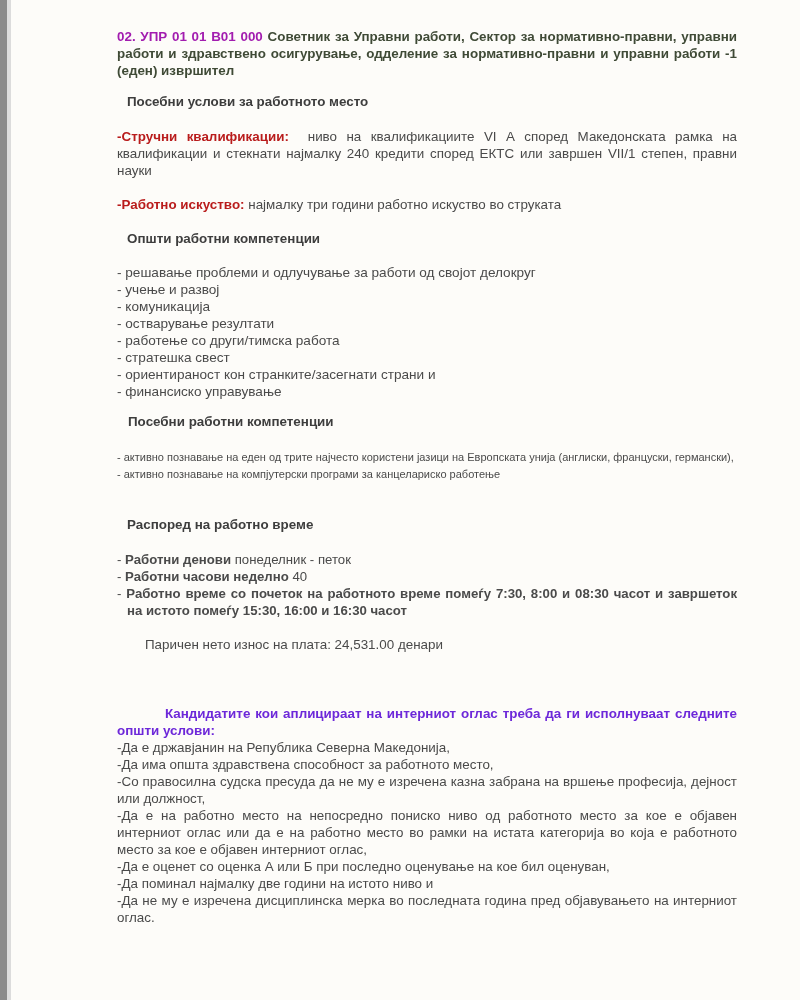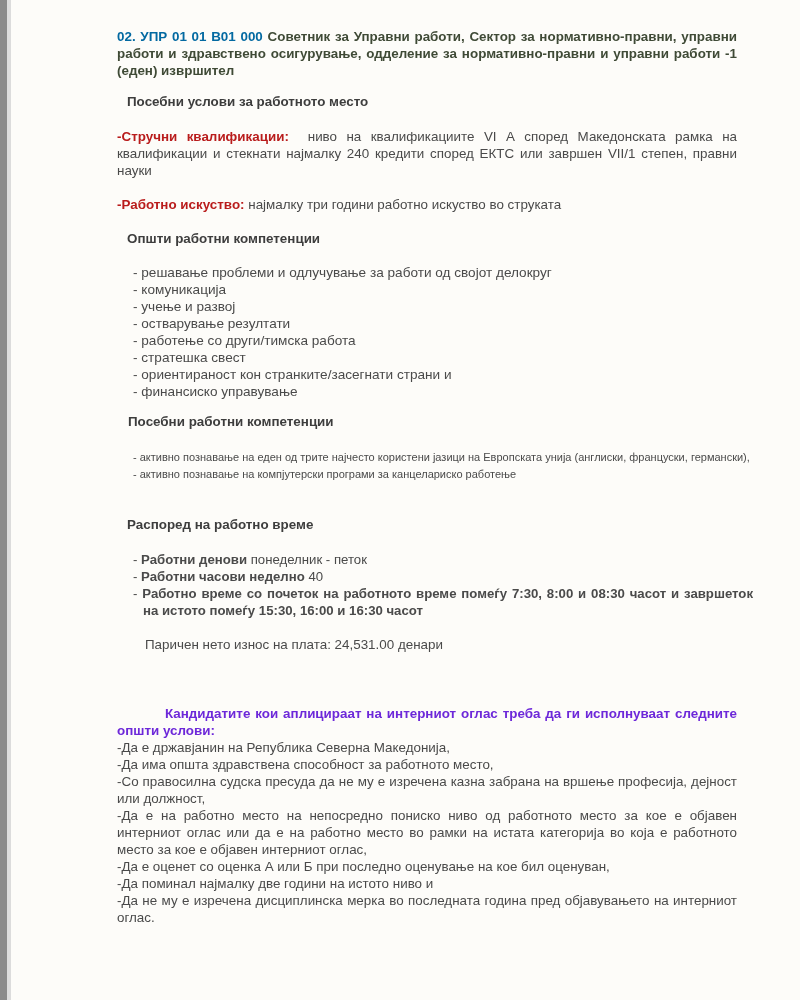--- a/index.html
+++ b/index.html
@@ -11,25 +11,25 @@
       position: relative;
     }
     .edge { position: absolute; left: 0; top: 0; width: 7px; height: 1000px; background: #8a8a8a; }
     .edge2 { position: absolute; left: 7px; top: 0; width: 4px; height: 1000px; background: #dcdcdc; }
     .page { position: absolute; left: 117px; top: 0; width: 620px; }
     .title {
       position: absolute; top: 28px; left: 0; width: 620px;
       font-weight: bold; font-size: 13.4px; line-height: 17px;
       text-align: justify; color: #3f4a36;
     }
-    .title .first { color: #0369a1; }
+    .title .first { color: #a21caf; }
     .h { font-weight: bold; font-size: 13.4px; color: #3d3d3d; position: absolute; left: 10px; }
     .p { font-size: 13.4px; line-height: 17px; position: absolute; left: 0; width: 620px; text-align: justify; }
     .p b { color: #b91c1c; }
-    .list { position: absolute; left: 16px; width: 620px; margin: 0; padding: 0; list-style: none; font-size: 13.6px; line-height: 17px; }
+    .list { position: absolute; left: 0; width: 620px; margin: 0; padding: 0; list-style: none; font-size: 13.6px; line-height: 17px; }
     .list li { padding-left: 10px; text-indent: -10px; }
     .list.just li { text-align: justify; }
     .cond { position: absolute; left: 0; width: 620px; font-size: 13.4px; line-height: 17px; }
     .cond .lead { font-weight: bold; color: #6d28d9; text-align: justify; }
     .cond .lead .ind { display: inline-block; width: 48px; }
     .cond div { text-align: justify; }
   </style>
 </head>
 <body>
 
@@ -49,22 +49,22 @@
   </div>
 
   <div class="p" style="top:196px;">
     <b>-Работно искуство:</b><span> најмалку три години работно искуство во струката</span>
   </div>
 
   <div class="h" style="top:231px;">Општи работни компетенции</div>
 
   <ul class="list" style="top:264px;">
     <li>- решавање проблеми и одлучување за работи од својот делокруг</li>
+    <li>- учење и развој</li>
     <li>- комуникација</li>
-    <li>- учење и развој</li>
     <li>- остварување резултати</li>
     <li>- работење со други/тимска работа</li>
     <li>- стратешка свест</li>
     <li>- ориентираност кон странките/засегнати страни и</li>
     <li>- финансиско управување</li>
   </ul>
 
   <div class="h" style="top:414px; left:11px;">Посебни работни компетенции</div>
 
   <ul class="list just" style="top:449px; font-size:11px;">

